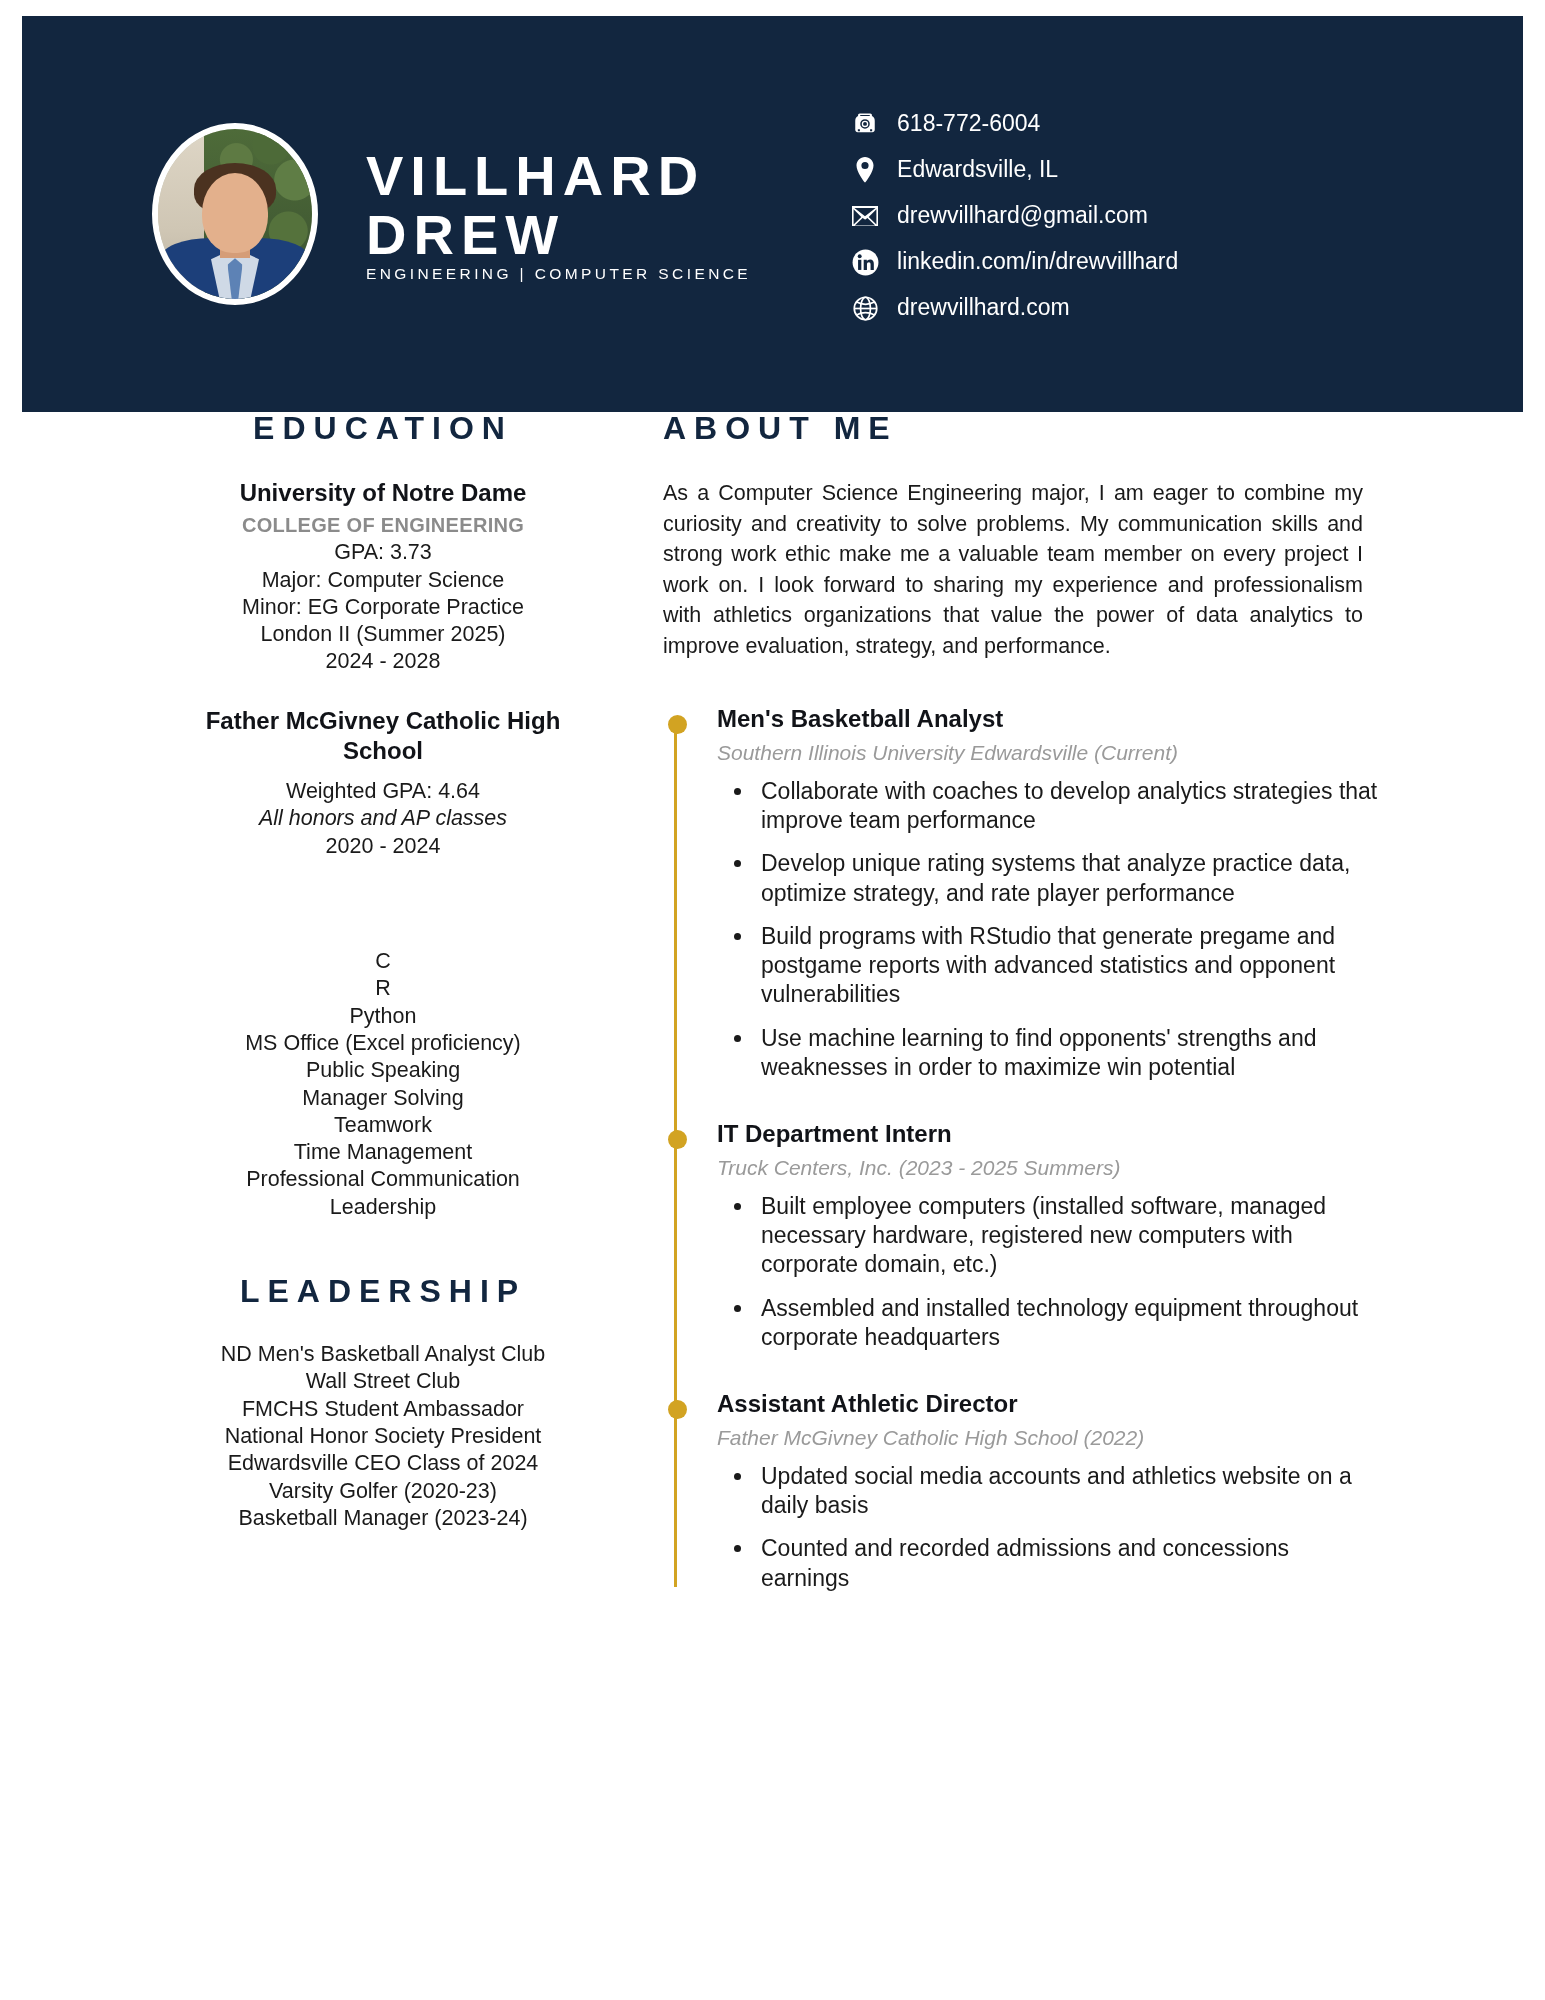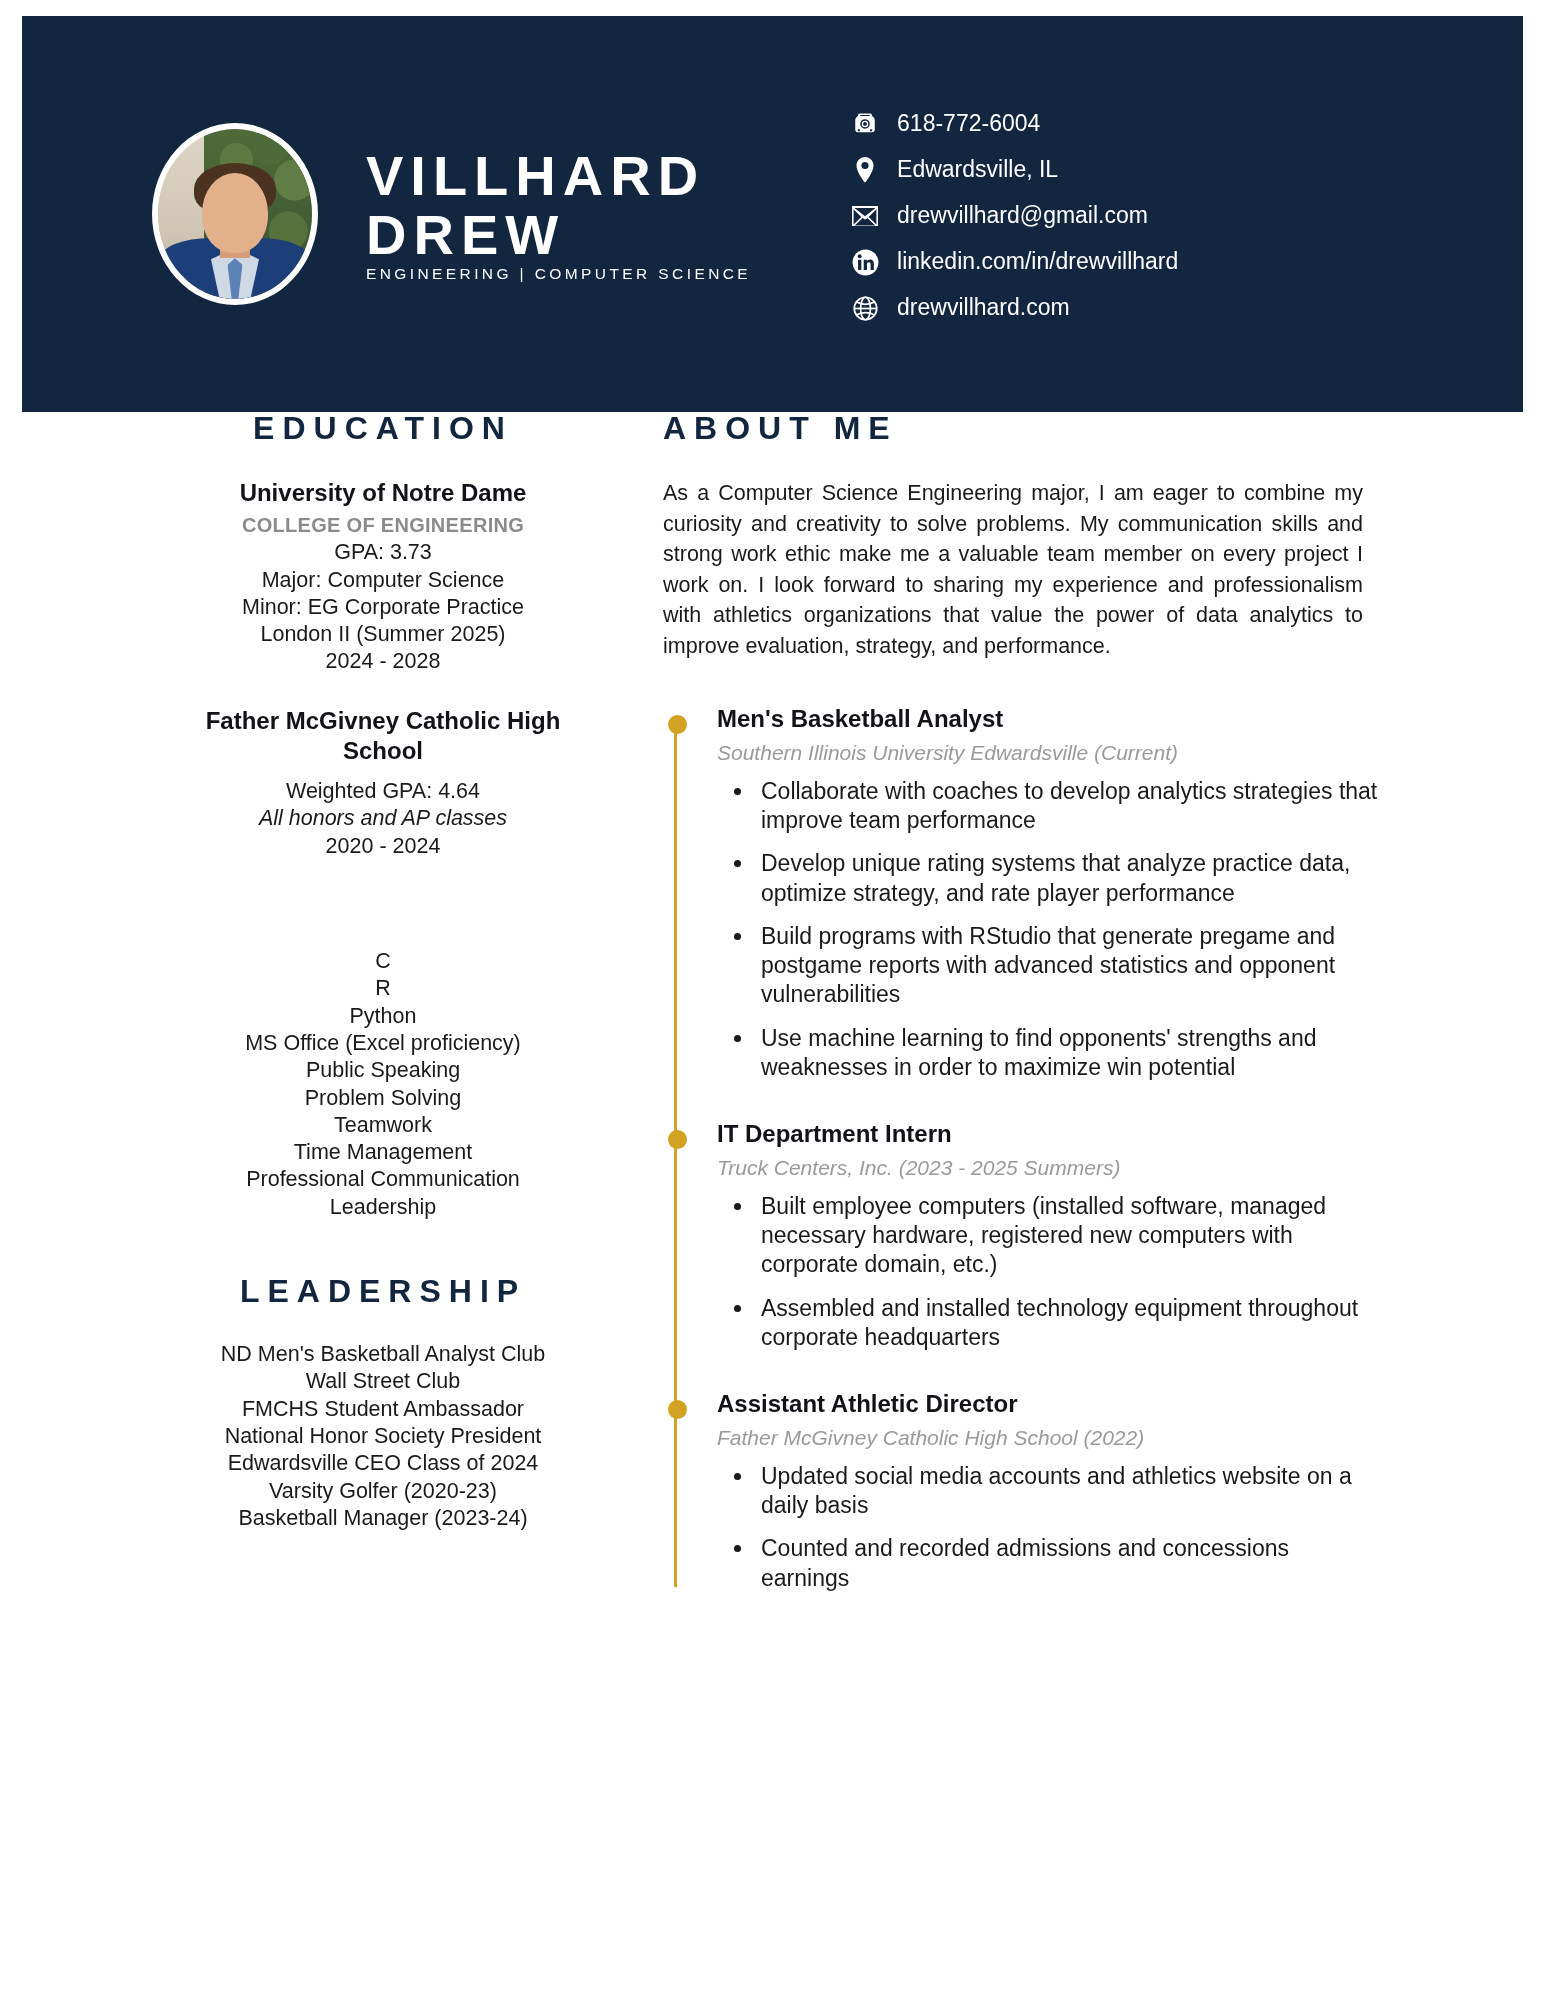--- a/index.html
+++ b/index.html
@@ -368,21 +368,21 @@
 
       <div class="block-gap-2"></div>
 
 
       <div class="list-plain" style="margin-top:34px">
         <div class="plain-line">C</div>
         <div class="plain-line">R</div>
         <div class="plain-line">Python</div>
         <div class="plain-line">MS Office (Excel proficiency)</div>
         <div class="plain-line">Public Speaking</div>
-        <div class="plain-line">Problem Solving</div>
+        <div class="plain-line">Manager Solving</div>
         <div class="plain-line">Teamwork</div>
         <div class="plain-line">Time Management</div>
         <div class="plain-line">Professional Communication</div>
         <div class="plain-line">Leadership</div>
       </div>
 
       <div class="block-gap-2"></div>
 
       <div class="section-title">LEADERSHIP</div>
 

